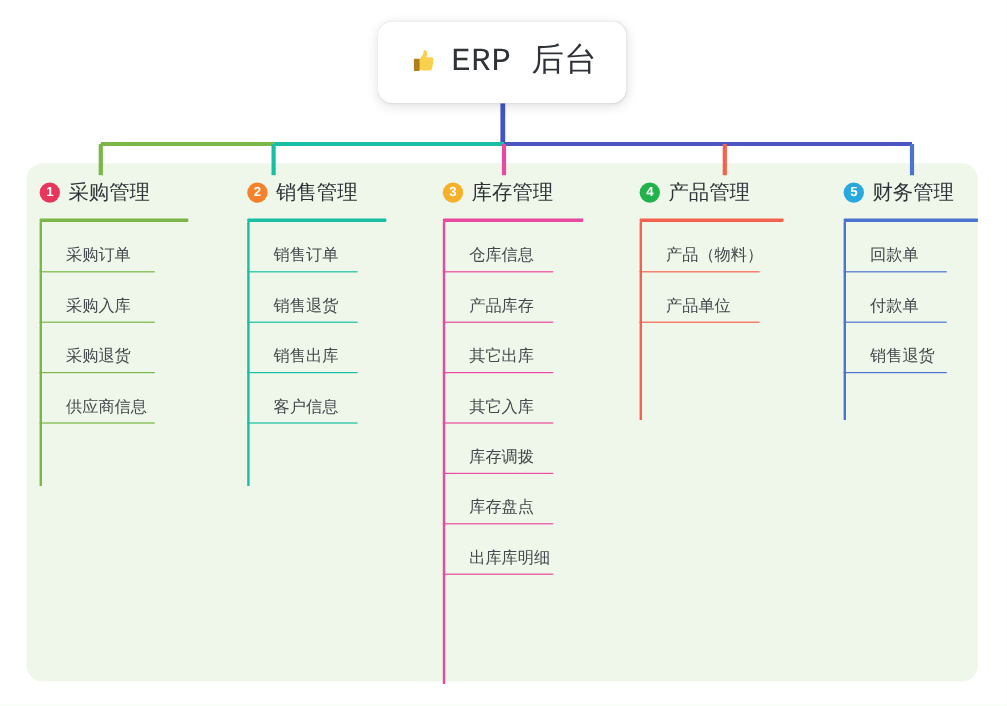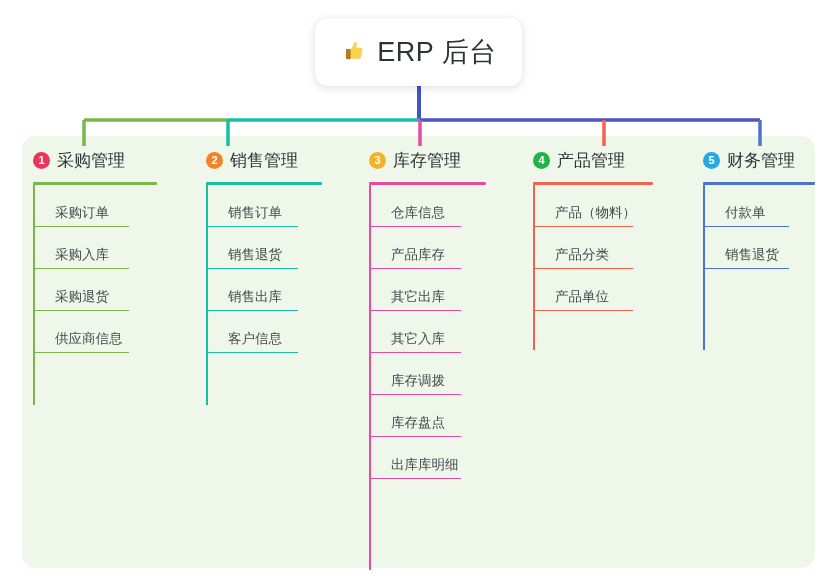--- a/index.html
+++ b/index.html
@@ -23,20 +23,21 @@
     box-shadow:0 2px 10px rgba(0,0,0,.13), 0 0 1px rgba(0,0,0,.10);
     display:flex;align-items:center;justify-content:center;
     gap:11px;
   }
   .root-title{
     font-size:27px;
     color:#2f3237;
     letter-spacing:.5px;
     line-height:1;
     white-space:nowrap;
+    font-family:Liberation Mono, monospace;
   }
   .thumb{width:26px;height:26px;display:block;}
 
   
   .wires{position:absolute;left:0;top:0;width:839px;height:588px;pointer-events:none;}
 
   
   .panel{
     position:absolute;
     left:22px;top:136px;
@@ -206,38 +207,38 @@
           <span class="col-title">产品管理</span>
         </div>
         <div class="col-rule" style="background: rgb(244, 97, 79); width: 120px; margin-left: 11px;"></div>
         <div class="branch">
           <div class="spine" style="background: rgb(244, 97, 79); height: 165px;"></div>
           <div class="leaf">
             <span class="leaf-label">产品（物料）</span>
             <div class="leaf-rule" style="background: rgb(244, 97, 79); width: 100px;"></div>
           </div>
           <div class="leaf">
-            <span class="leaf-label">产品分类</span>
-            <div class="leaf-rule" style="background: rgb(244, 97, 79); width: 100px;"></div>
-          </div>
-          <div class="leaf">
             <span class="leaf-label">产品单位</span>
             <div class="leaf-rule" style="background: rgb(244, 97, 79); width: 100px;"></div>
           </div>
         </div>
       </div>
       <div class="col" style="left: 692px; width: 110px;">
         <div class="col-head">
           <span class="badge" style="background: rgb(41, 168, 224);">5</span>
           <span class="col-title">财务管理</span>
         </div>
         <div class="col-rule" style="background: rgb(75, 116, 207); width: 112px; margin-left: 11px;"></div>
         <div class="branch">
           <div class="spine" style="background: rgb(75, 116, 207); height: 165px;"></div>
           <div class="leaf">
+            <span class="leaf-label">回款单</span>
+            <div class="leaf-rule" style="background: rgb(75, 116, 207); width: 86px;"></div>
+          </div>
+          <div class="leaf">
             <span class="leaf-label">付款单</span>
             <div class="leaf-rule" style="background: rgb(75, 116, 207); width: 86px;"></div>
           </div>
           <div class="leaf">
             <span class="leaf-label">销售退货</span>
             <div class="leaf-rule" style="background: rgb(75, 116, 207); width: 86px;"></div>
           </div>
         </div>
       </div>
     </div>

